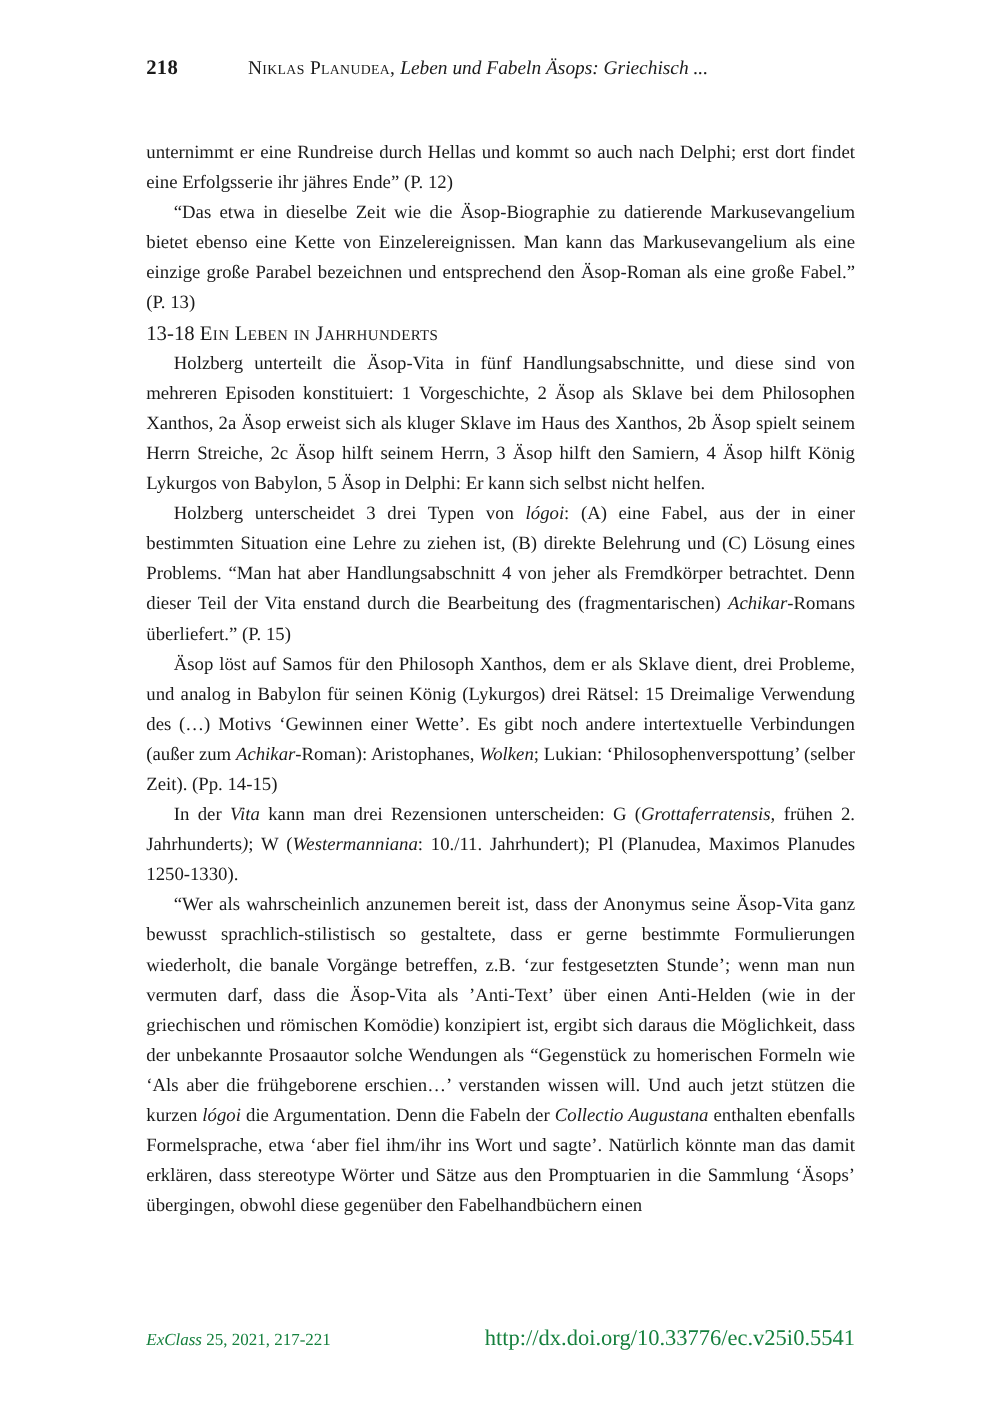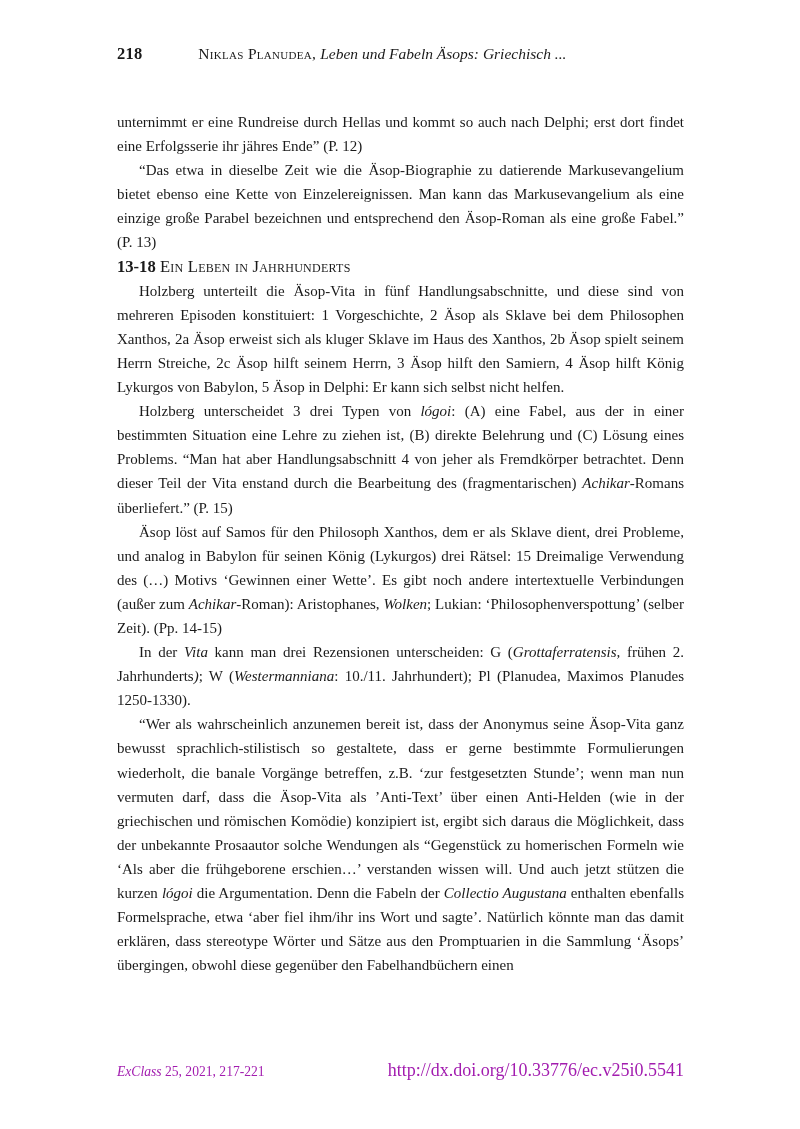--- a/index.html
+++ b/index.html
@@ -74,39 +74,39 @@
     margin-top: 16px;
   }
   .section-head {
     margin: 0;
     font-size: 16.6px;
     line-height: 24.1px;
     color: #1a1a1a;
     text-align: left;
   }
   .section-head .num {
-    font-weight: bold;
+    font-weight: normal;
   }
   .section-head .sc {
     font-variant: small-caps;
     letter-spacing: 0.25px;
   }
   .ital { font-style: italic; }
 
   
   .footer {
     position: absolute;
     left: 117px;
     top: 1060px;
     width: 567px;
     display: flex;
     justify-content: space-between;
     align-items: baseline;
     font-size: 13.6px;
-    color: #a21caf;
+    color: #15803d;
   }
   .footer-left .ital { font-style: italic; }
   .footer-right {
     font-size: 18px;
   }
 </style>
 </head>
 <body>
 
 <div class="page">

